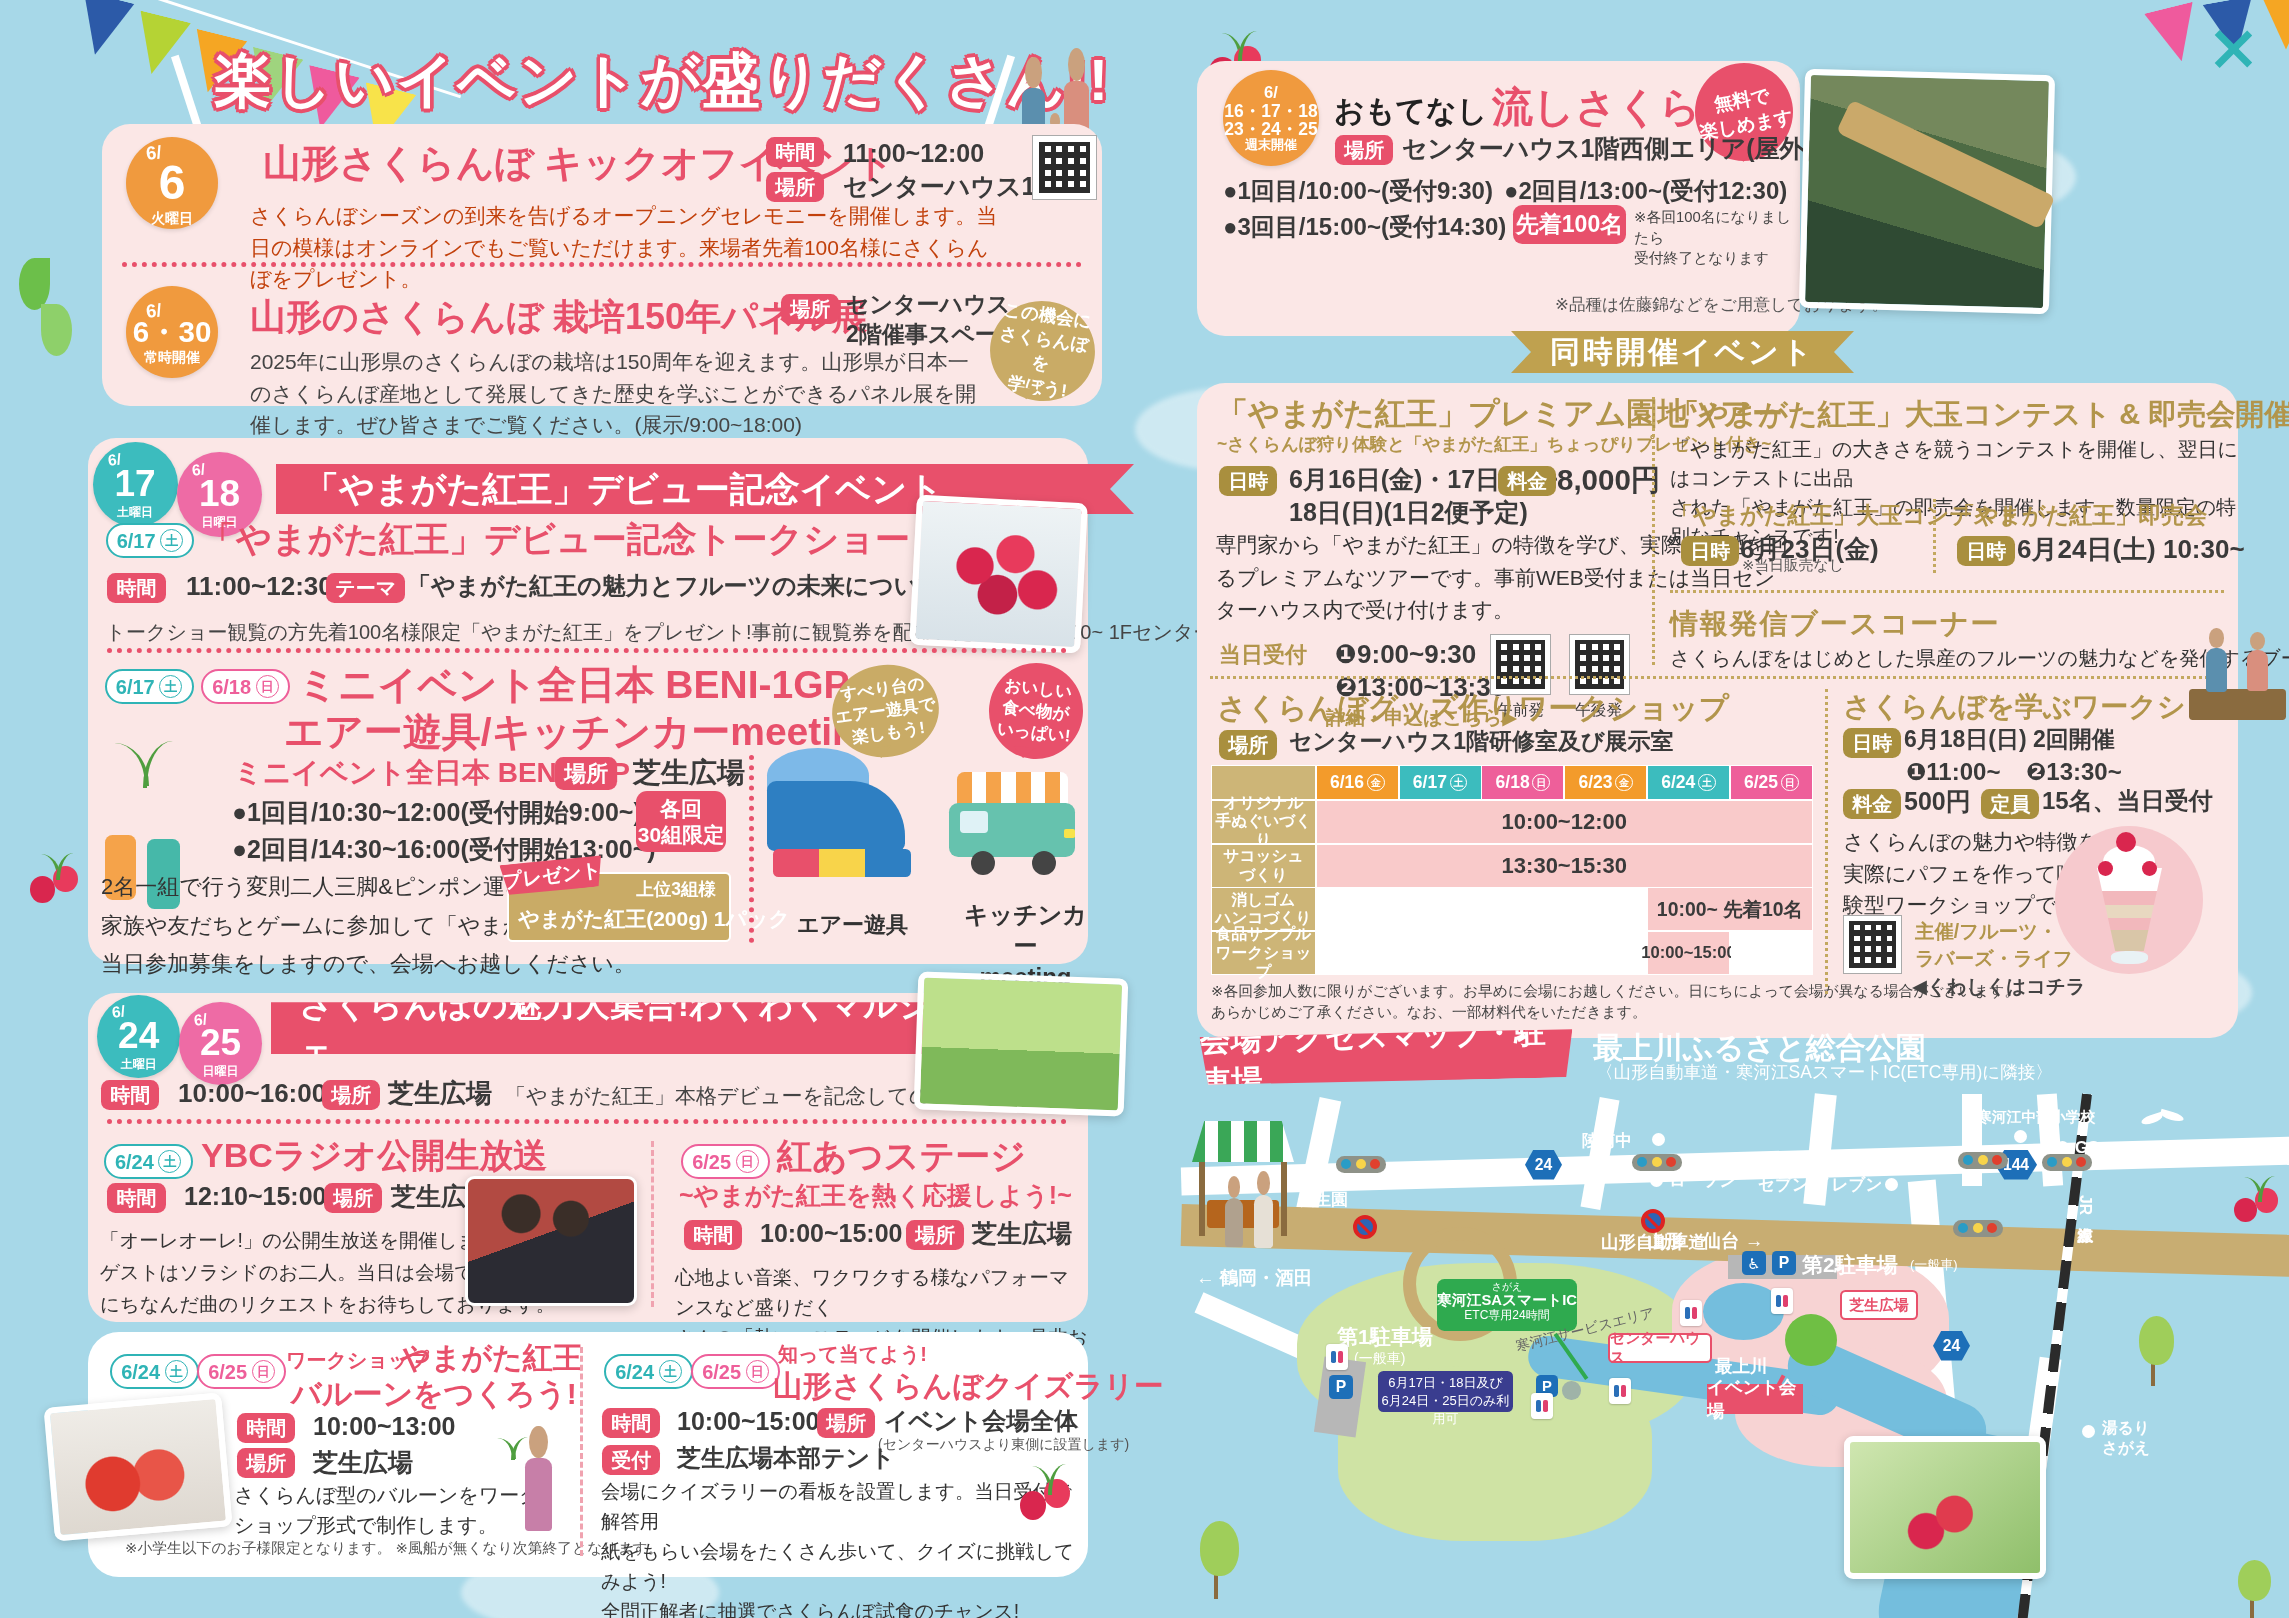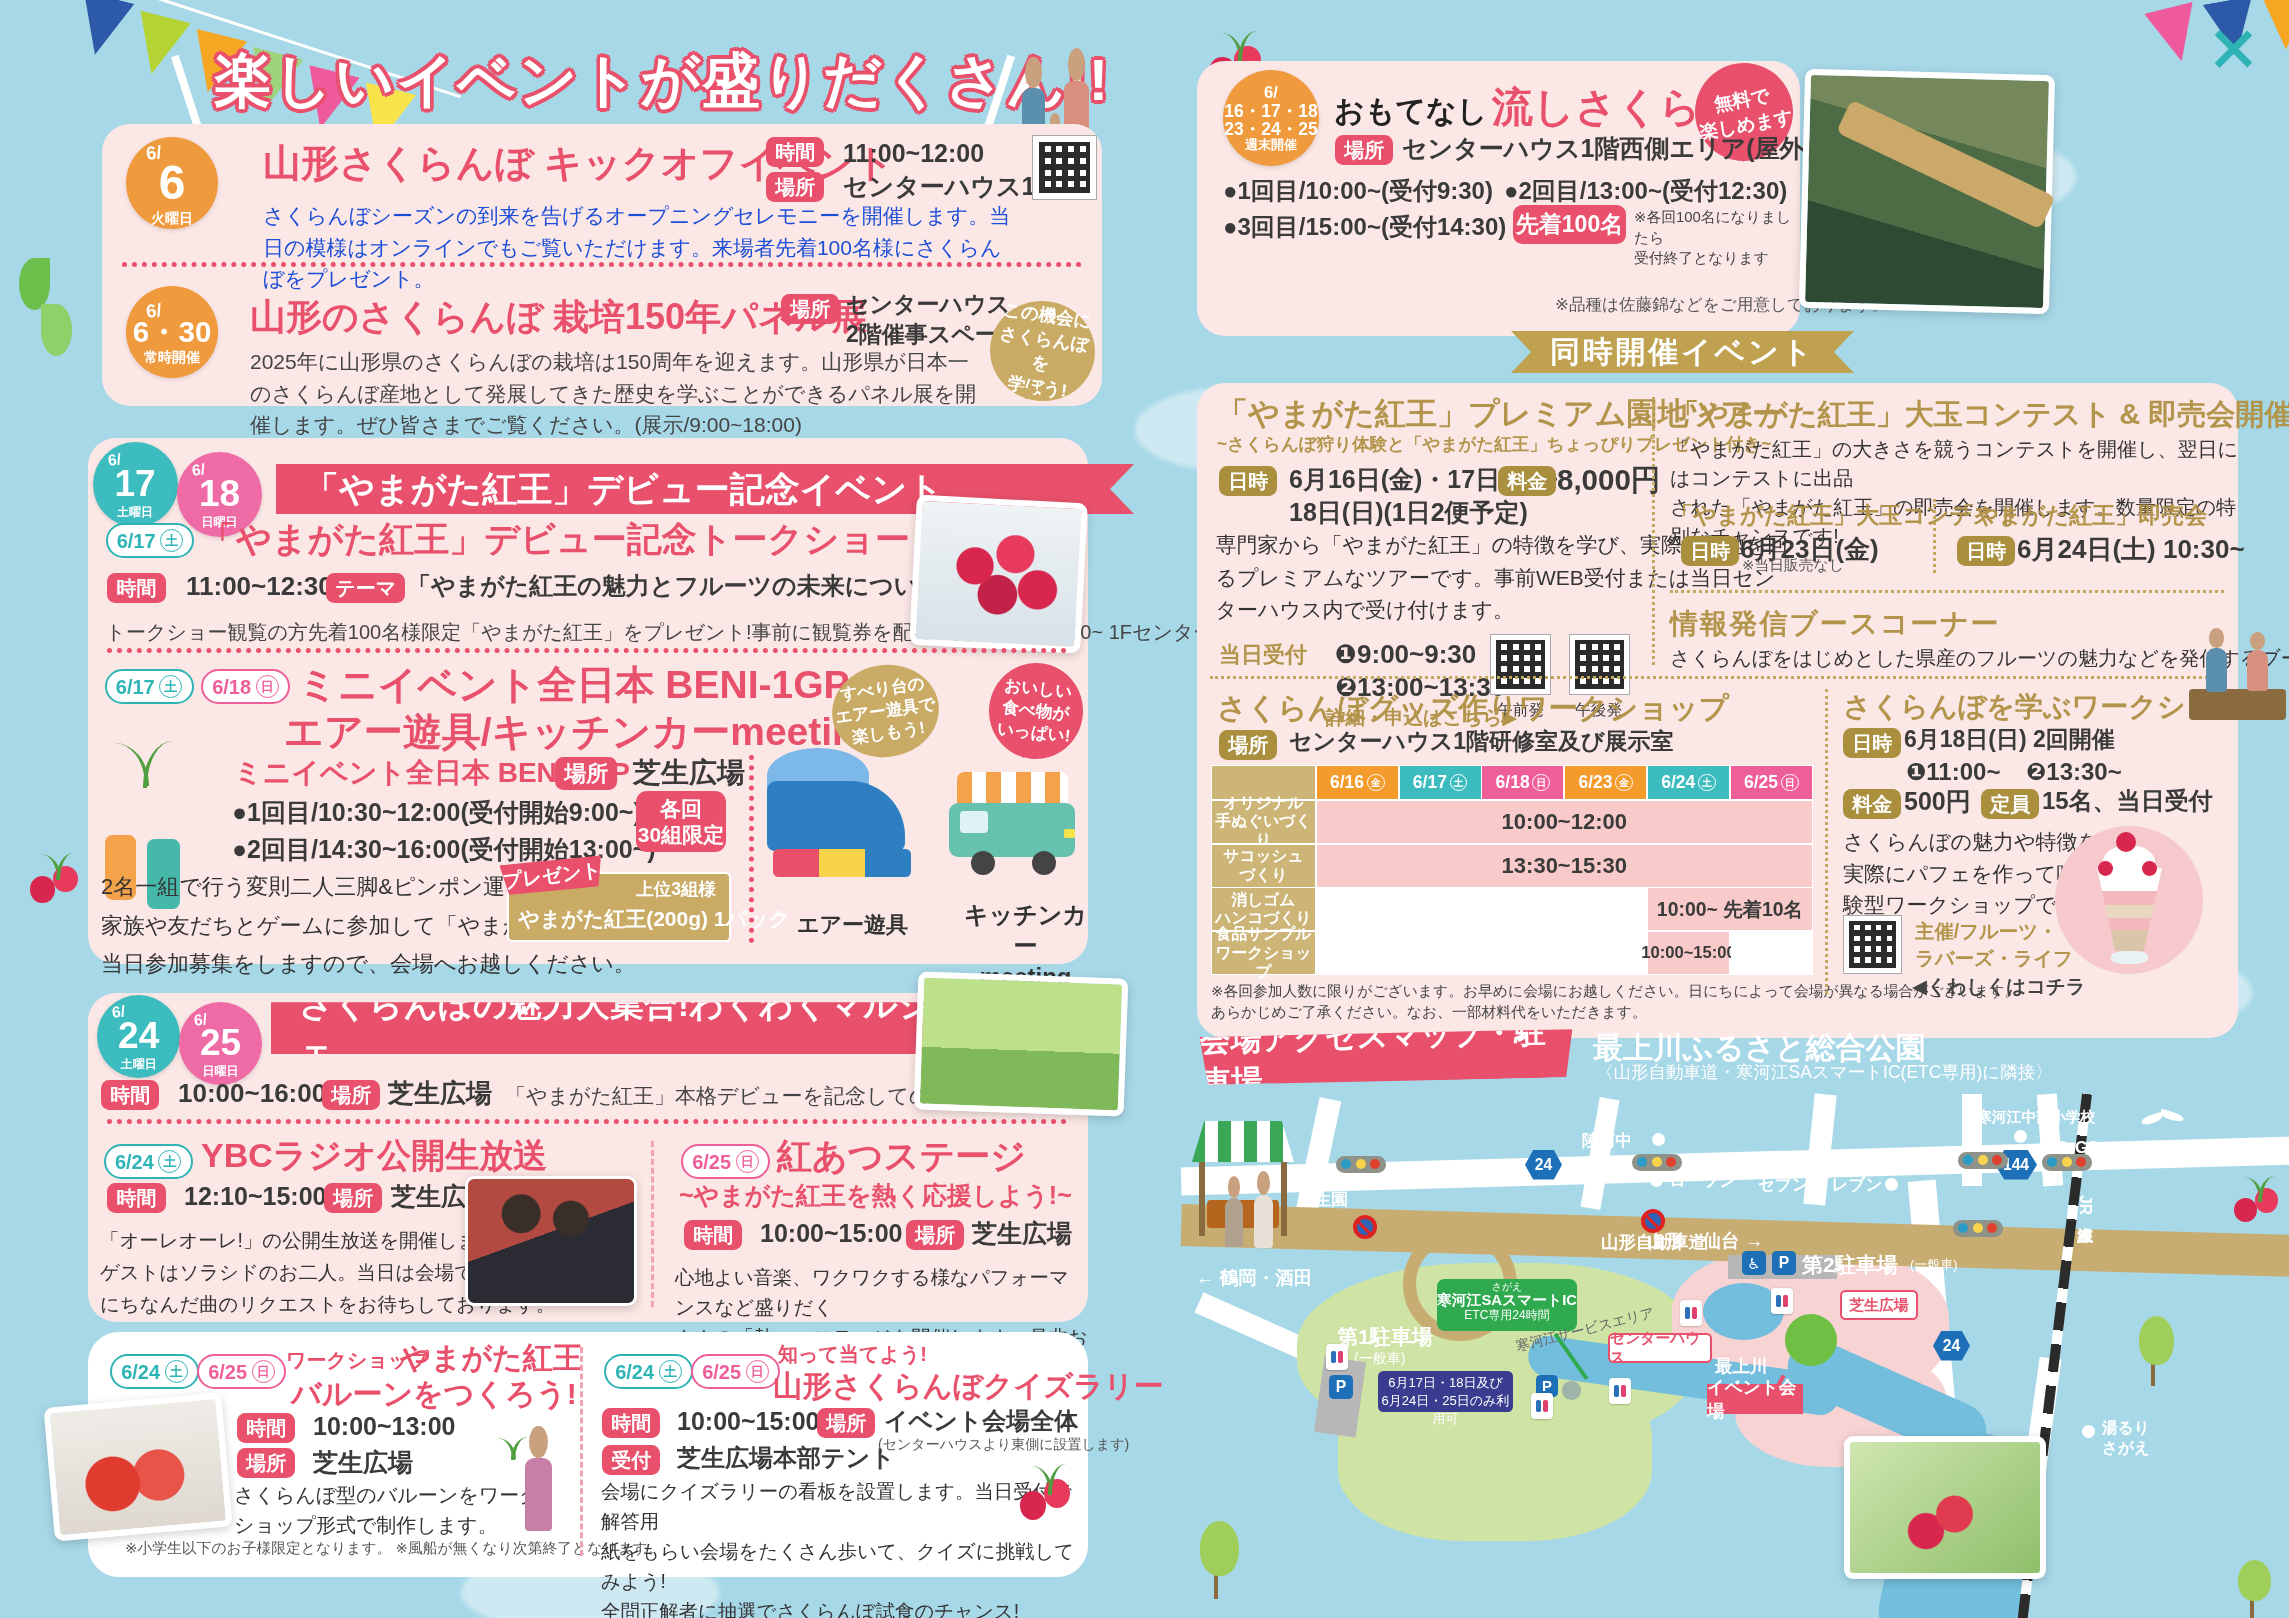--- a/index.html
+++ b/index.html
@@ -132,21 +132,21 @@
       <span class="bt">6/</span>
       <span class="bn">6</span>
       <span class="bs">火曜日</span>
     </div>
     <div class="t b red" style="left:161px;top:14.8px;font-size:38px;">山形さくらんぼ キックオフイベント</div>
     <div class="tag" style="left:664px;top:13px;">時間</div>
     <div class="t b" style="left:741px;top:13px;font-size:25px;">11:00~12:00</div>
     <div class="tag" style="left:664px;top:48px;">場所</div>
     <div class="t b" style="left:741px;top:46px;font-size:25px;">センターハウス1階</div>
     <div class="qr" style="left:930px;top:11px;width:63px;height:63px;"></div>
-    <div class="t" style="left:161px;top:76px;width:748px;font-size:21px;white-space:normal;line-height:1.5;color:#1d4ed8;">さくらんぼシーズンの到来を告げるオープニングセレモニーを開催します。当日の模様はオンラインでもご覧いただけます。来場者先着100名様にさくらんぼをプレゼント。</div>
+    <div class="t" style="left:148px;top:76px;width:748px;font-size:21px;white-space:normal;line-height:1.5;color:#c2410c;">さくらんぼシーズンの到来を告げるオープニングセレモニーを開催します。当日の模様はオンラインでもご覧いただけます。来場者先着100名様にさくらんぼをプレゼント。</div>
     <div class="dot-h" style="left:20px;top:138px;width:960px;"></div>
 
     <div class="badge bor" style="left:24px;top:162px;width:92px;height:92px;">
       <span class="bt">6/</span>
       <span class="bn" style="font-size:29.5px;">6・30</span>
       <span class="bs">常時開催</span>
     </div>
     <div class="t b red" style="left:148px;top:170px;font-size:36px;">山形のさくらんぼ 栽培150年パネル展</div>
     <div class="tag" style="left:679px;top:170px;">場所</div>
     <div class="t b pre" style="left:744px;top:166px;font-size:23px;">センターハウス

